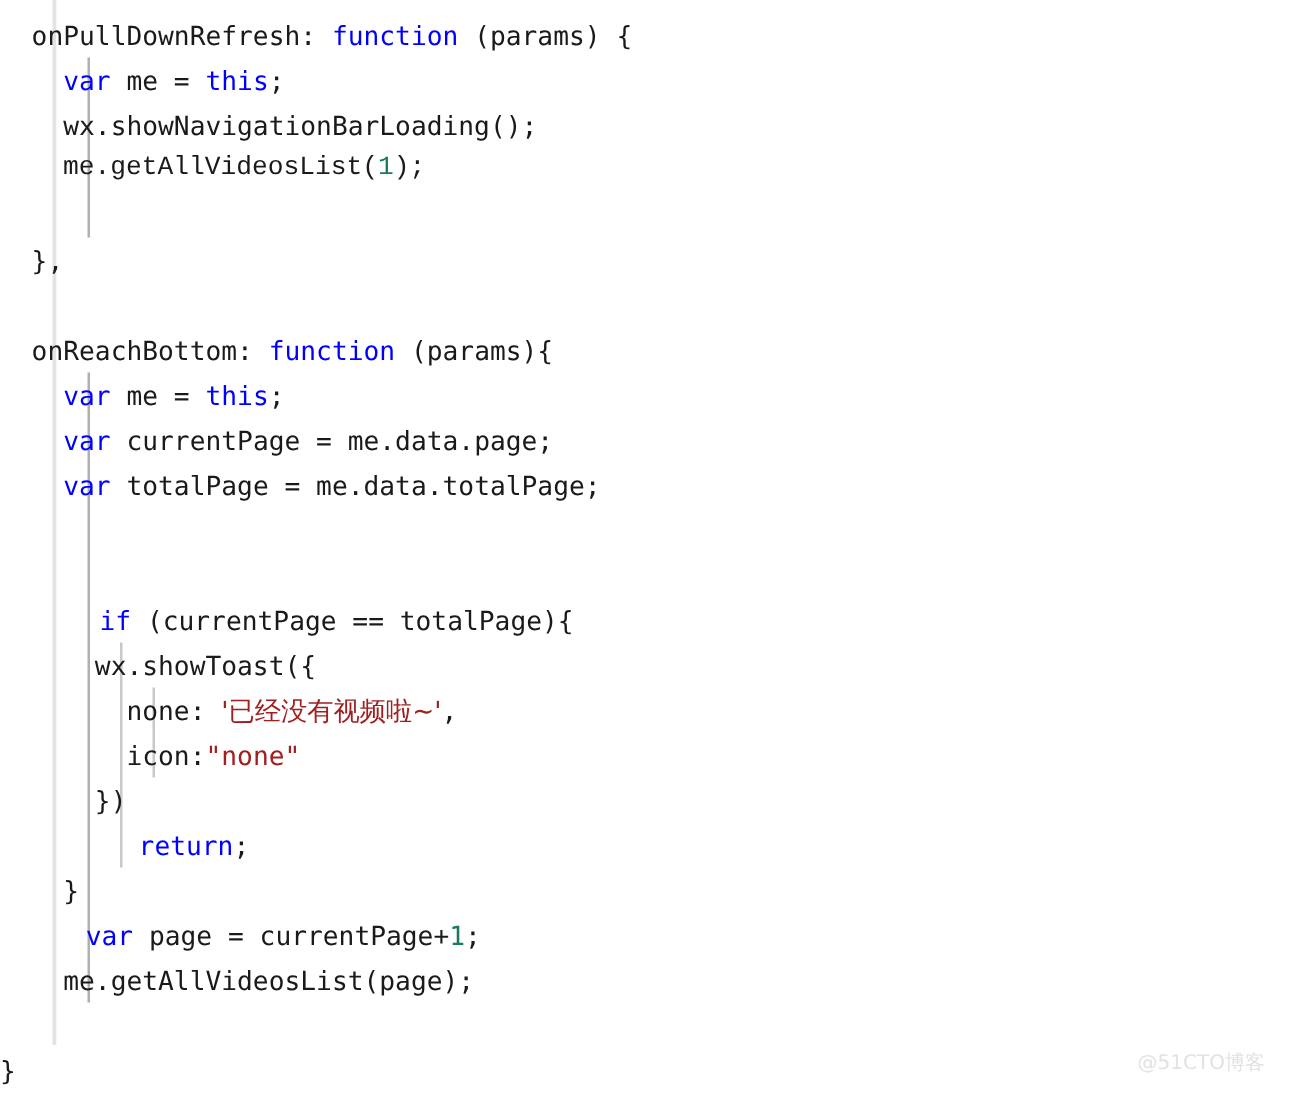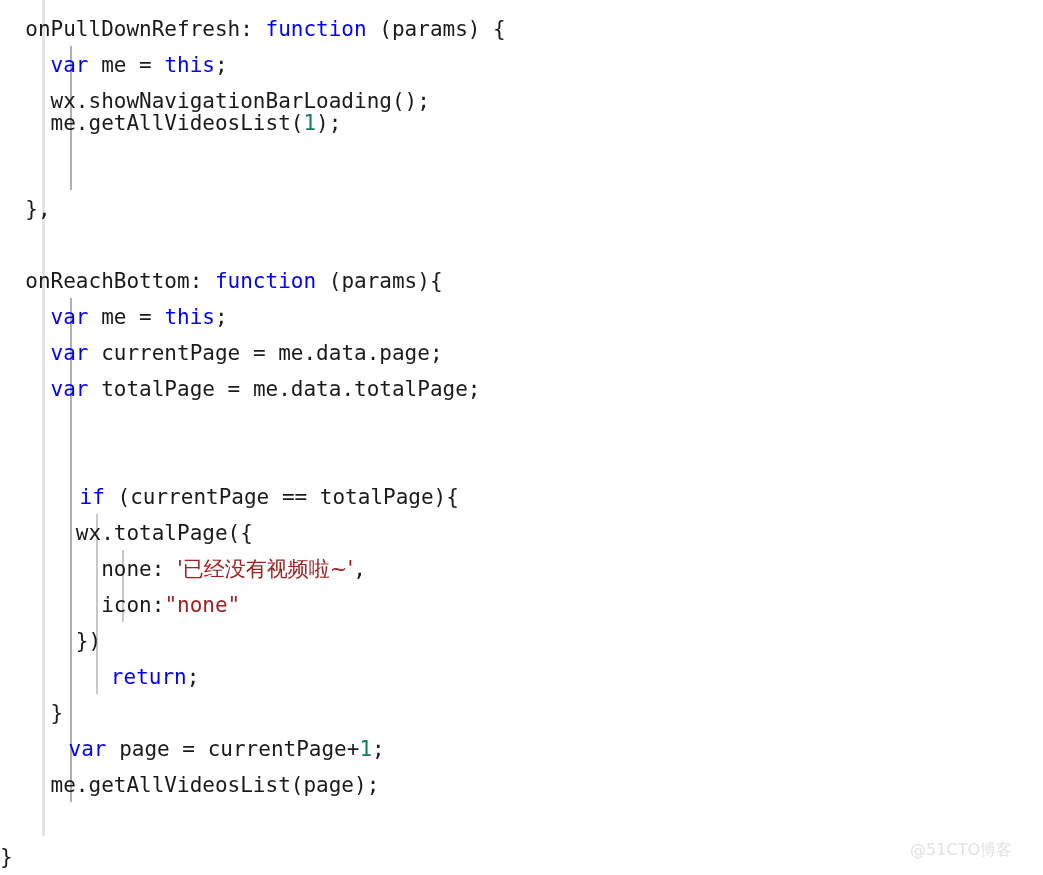--- a/index.html
+++ b/index.html
@@ -91,31 +91,31 @@
       <div class="indent-guide" style="left: 70px; top: 46px; height: 144px;"></div>
       <div class="indent-guide" style="left: 70px; top: 298px; height: 504px;"></div>
       <div class="indent-guide light" style="left: 96px; top: 514px; height: 180px;"></div>
       <div class="indent-guide light" style="left: 122px; top: 550px; height: 72px;"></div>
     </div>
 
   <div id="code">
       <div class="line" style="top: 11px; height: 36px; line-height: 36px;"><span class="seg tok-plain">  onPullDownRefresh: </span><span class="seg tok-keyword">function</span><span class="seg tok-plain"> (params) {</span></div>
       <div class="line" style="top: 47px; height: 36px; line-height: 36px;"><span class="seg tok-plain">    </span><span class="seg tok-keyword">var</span><span class="seg tok-plain"> me = </span><span class="seg tok-keyword">this</span><span class="seg tok-plain">;</span></div>
       <div class="line" style="top: 83px; height: 36px; line-height: 36px;"><span class="seg tok-plain">    wx.showNavigationBarLoading();</span></div>
-      <div class="line" style="top: 105px; height: 36px; line-height: 36px;"><span class="seg tok-plain">    me.getAllVideosList(</span><span class="seg tok-number">1</span><span class="seg tok-plain">);</span></div>
+      <div class="line" style="top: 117px; height: 36px; line-height: 36px; font-family: Liberation Mono, monospace;"><span class="seg tok-plain">    me.getAllVideosList(</span><span class="seg tok-number">1</span><span class="seg tok-plain">);</span></div>
       <div class="line" style="top: 155px; height: 36px; line-height: 36px;">&nbsp;</div>
       <div class="line" style="top: 191px; height: 36px; line-height: 36px;"><span class="seg tok-plain">  },</span></div>
       <div class="line" style="top: 227px; height: 36px; line-height: 36px;">&nbsp;</div>
       <div class="line" style="top: 263px; height: 36px; line-height: 36px;"><span class="seg tok-plain">  onReachBottom: </span><span class="seg tok-keyword">function</span><span class="seg tok-plain"> (params){</span></div>
       <div class="line" style="top: 299px; height: 36px; line-height: 36px;"><span class="seg tok-plain">    </span><span class="seg tok-keyword">var</span><span class="seg tok-plain"> me = </span><span class="seg tok-keyword">this</span><span class="seg tok-plain">;</span></div>
       <div class="line" style="top: 335px; height: 36px; line-height: 36px;"><span class="seg tok-plain">    </span><span class="seg tok-keyword">var</span><span class="seg tok-plain"> currentPage = me.data.page;</span></div>
       <div class="line" style="top: 371px; height: 36px; line-height: 36px;"><span class="seg tok-plain">    </span><span class="seg tok-keyword">var</span><span class="seg tok-plain"> totalPage = me.data.totalPage;</span></div>
       <div class="line" style="top: 407px; height: 36px; line-height: 36px;">&nbsp;</div>
       <div class="line" style="top: 479px; height: 36px; line-height: 36px; padding-left: 29px;"><span class="seg tok-plain">    </span><span class="seg tok-keyword">if</span><span class="seg tok-plain"> (currentPage == totalPage){</span></div>
-      <div class="line" style="top: 515px; height: 36px; line-height: 36px;"><span class="seg tok-plain">      wx.totalPage({</span></div>
+      <div class="line" style="top: 515px; height: 36px; line-height: 36px;"><span class="seg tok-plain">      wx.showToast({</span></div>
       <div class="line" style="top: 551px; height: 36px; line-height: 36px;"><span class="seg tok-plain">        none: </span><span class="seg tok-string cjk">'已经没有视频啦~'</span><span class="seg tok-plain">,</span></div>
       <div class="line" style="top: 587px; height: 36px; line-height: 36px;"><span class="seg tok-plain">        icon:</span><span class="seg tok-string">"none"</span></div>
       <div class="line" style="top: 623px; height: 36px; line-height: 36px;"><span class="seg tok-plain">      })</span></div>
       <div class="line" style="top: 659px; height: 36px; line-height: 36px; padding-left: 35px;"><span class="seg tok-plain">      </span><span class="seg tok-keyword">return</span><span class="seg tok-plain">;</span></div>
       <div class="line" style="top: 695px; height: 36px; line-height: 36px;"><span class="seg tok-plain">    }</span></div>
       <div class="line" style="top: 731px; height: 36px; line-height: 36px; padding-left: 18px;"><span class="seg tok-plain">    </span><span class="seg tok-keyword">var</span><span class="seg tok-plain"> page = currentPage+</span><span class="seg tok-number">1</span><span class="seg tok-plain">;</span></div>
       <div class="line" style="top: 767px; height: 36px; line-height: 36px;"><span class="seg tok-plain">    me.getAllVideosList(page);</span></div>
       <div class="line" style="top: 803px; height: 36px; line-height: 36px;">&nbsp;</div>
       <div class="line" style="top: 839px; height: 36px; line-height: 36px;"><span class="seg tok-plain">}</span></div>
     </div>

